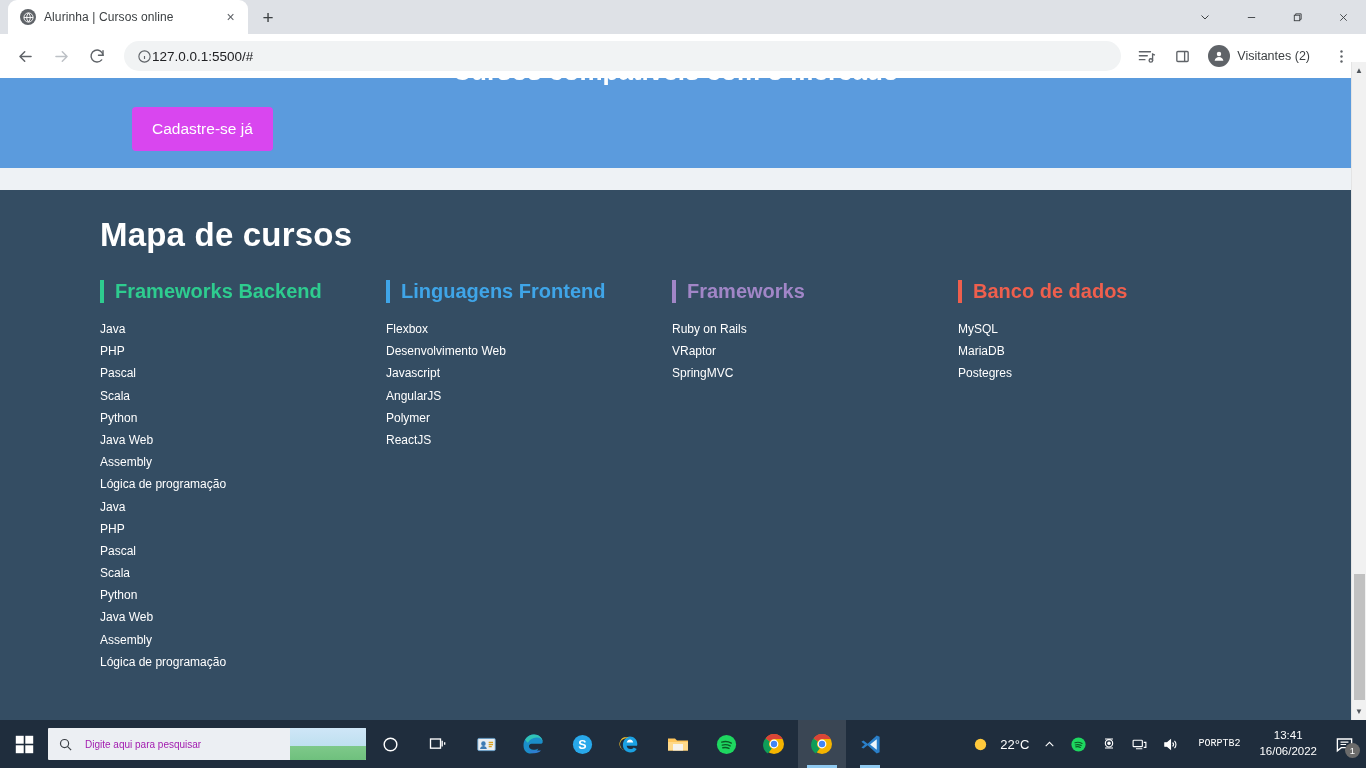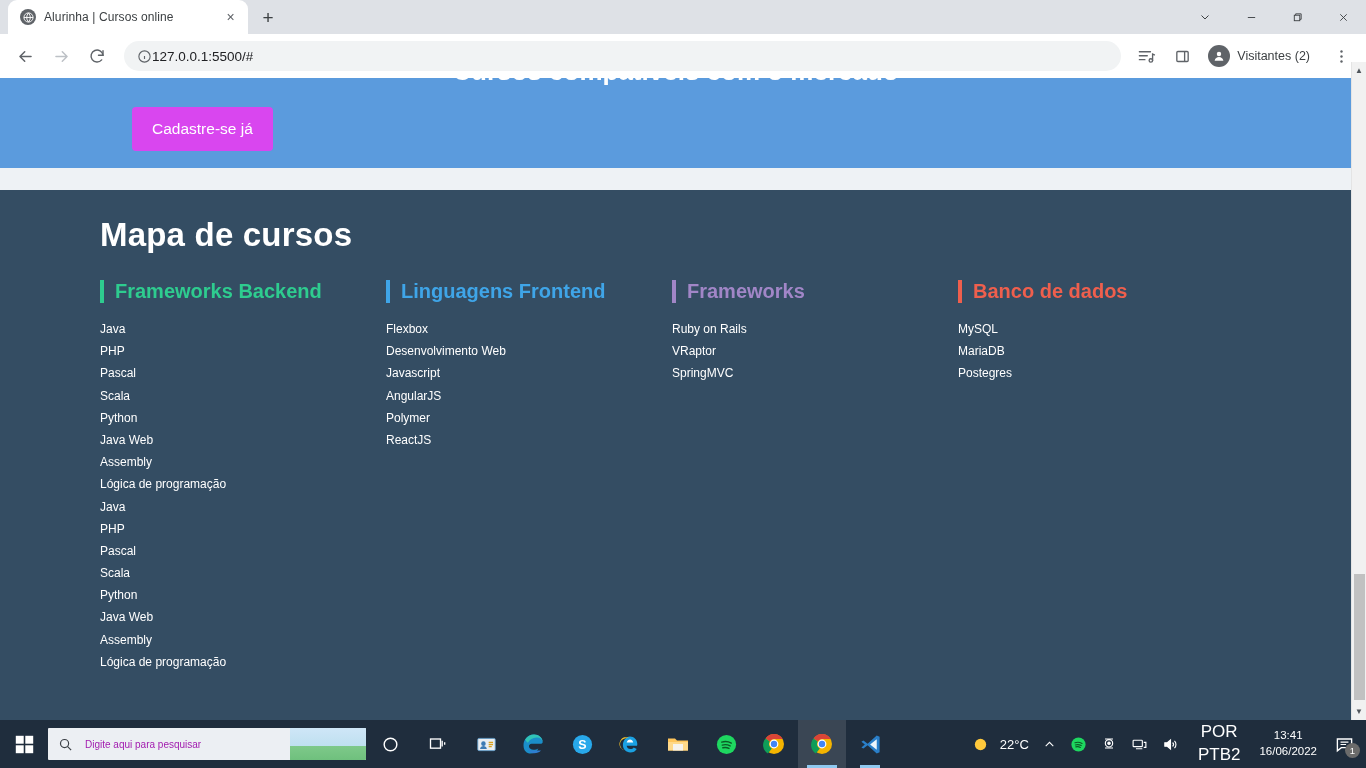--- a/index.html
+++ b/index.html
@@ -186,23 +186,23 @@
   .tray {
     margin-left: auto; display: flex; align-items: center;
     gap: 0; padding-right: 0; height: 48px;
   }
   .tray-item {
     display: flex; align-items: center; justify-content: center;
     height: 48px; color: #ffffff; padding: 0 7px;
   }
   .tray-temp { font-size: 13px; color: #ffffff; padding-left: 4px; }
   .tray-lang {
-    display: flex; flex-direction: column; align-items: center;
-    justify-content: center; font-size: 17px; color: #fff;
-    line-height: 1.35; padding: 0 9px 0 12px;
+    display: flex; flex-direction: row; align-items: center;
+    justify-content: center; font-size: 10px; color: #fff;
+    line-height: 1.35; padding: 0 9px 0 12px; font-family: Liberation Mono, monospace;
   }
   .tray-clock {
     display: flex; flex-direction: column; align-items: center;
     justify-content: center; font-size: 11.5px; color: #fff;
     line-height: 1.35; padding: 0 10px;
   }
   .tray-notif { position: relative; padding: 0 12px 0 8px; }
   .notif-badge {
     position: absolute; right: 6px; bottom: 10px;
     width: 15px; height: 15px; border-radius: 50%;

